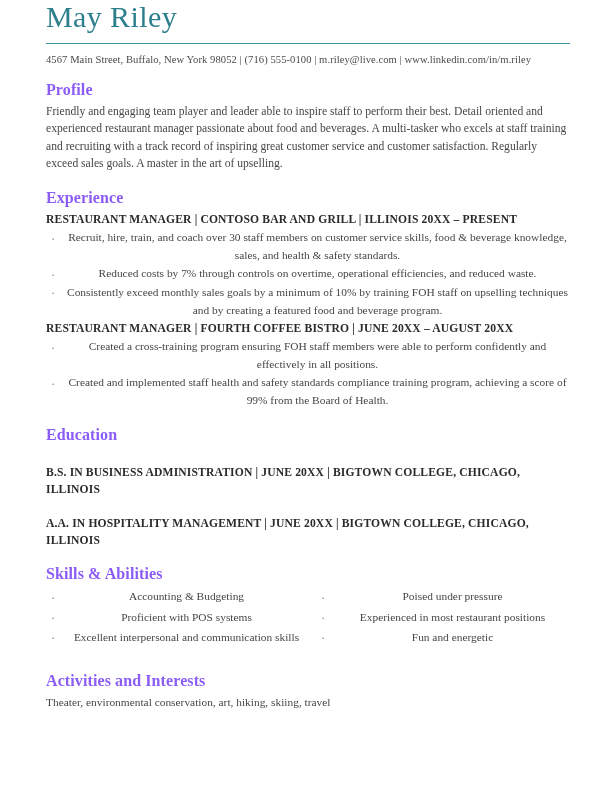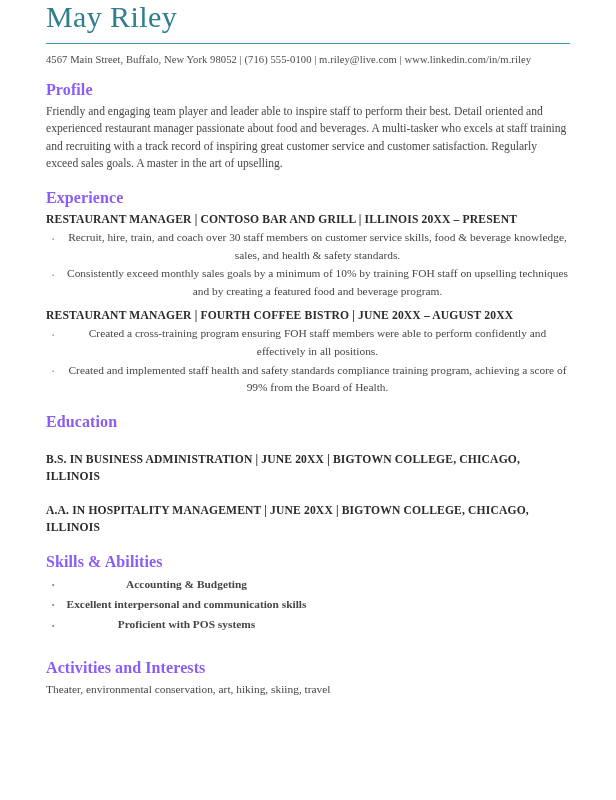--- a/index.html
+++ b/index.html
@@ -78,21 +78,21 @@
   
   .entry-title {
     font-size: 11.6px;
     font-weight: 700;
     color: #2b2b2b;
     letter-spacing: 0.15px;
     margin: 0 0 1px 0;
     line-height: 1.5;
   }
   .job {
-    margin-top: 6px;
+    margin-top: 0;
   }
   .job:first-of-type {
     margin-top: 2px;
   }
 
   
   ul.bullets {
     list-style: none;
     margin: 1px 0 0 0;
     padding: 0;
@@ -131,21 +131,20 @@
   }
   .skills-col {
     width: 50%;
     box-sizing: border-box;
   }
   .skills-col.right {
     padding-left: 8px;
   }
   .skills-col ul.bullets > li {
     margin-bottom: 2.5px;
-    font-weight: bold;
   }
 
   
   .activities-text {
     font-size: 11.4px;
     line-height: 1.5;
     color: #464646;
     margin: 2px 0 0 0;
   }
 </style>
@@ -165,20 +164,21 @@
     <p class="para">Friendly and engaging team player and leader able to inspire staff to perform their best. Detail oriented and experienced restaurant manager passionate about food and beverages. A multi-tasker who excels at staff training and recruiting with a track record of inspiring great customer service and customer satisfaction. Regularly exceed sales goals. A master in the art of upselling.</p>
   </div>
 
   <div class="section">
     <h2 class="section-title">Experience</h2>
 
     <div class="job">
       <div class="entry-title">RESTAURANT MANAGER | CONTOSO BAR AND GRILL | ILLINOIS 20XX – PRESENT</div>
       <ul class="bullets">
         <li>Recruit, hire, train, and coach over 30 staff members on customer service skills, food &amp; beverage knowledge, sales, and health &amp; safety standards.</li>
+        <li>Reduced costs by 7% through controls on overtime, operational efficiencies, and reduced waste.</li>
         <li>Consistently exceed monthly sales goals by a minimum of 10% by training FOH staff on upselling techniques and by creating a featured food and beverage program.</li>
       </ul>
     </div>
 
     <div class="job">
       <div class="entry-title">RESTAURANT MANAGER | FOURTH COFFEE BISTRO | JUNE 20XX – AUGUST 20XX</div>
       <ul class="bullets">
         <li>Created a cross-training program ensuring FOH staff members were able to perform confidently and effectively in all positions.</li>
         <li>Created and implemented staff health and safety standards compliance training program, achieving a score of 99% from the Board of Health.</li>
       </ul>
@@ -190,22 +190,29 @@
     <div class="edu-entry entry-title">B.S. IN BUSINESS ADMINISTRATION | JUNE 20XX | BIGTOWN COLLEGE, CHICAGO, ILLINOIS</div>
     <div class="edu-entry entry-title">A.A. IN HOSPITALITY MANAGEMENT | JUNE 20XX | BIGTOWN COLLEGE, CHICAGO, ILLINOIS</div>
   </div>
 
   <div class="section">
     <h2 class="section-title">Skills &amp; Abilities</h2>
     <div class="skills-wrap">
       <div class="skills-col left">
         <ul class="bullets">
           <li>Accounting &amp; Budgeting</li>
+          <li>Proficient with POS systems</li>
           <li>Excellent interpersonal and communication skills</li>
-          <li>Proficient with POS systems</li>
+        </ul>
+      </div>
+      <div class="skills-col right">
+        <ul class="bullets">
+          <li>Poised under pressure</li>
+          <li>Experienced in most restaurant positions</li>
+          <li>Fun and energetic</li>
         </ul>
       </div>
     </div>
   </div>
 
   <div class="section" style="margin-top:22px;">
     <h2 class="section-title">Activities and Interests</h2>
     <p class="activities-text">Theater, environmental conservation, art, hiking, skiing, travel</p>
   </div>
 

